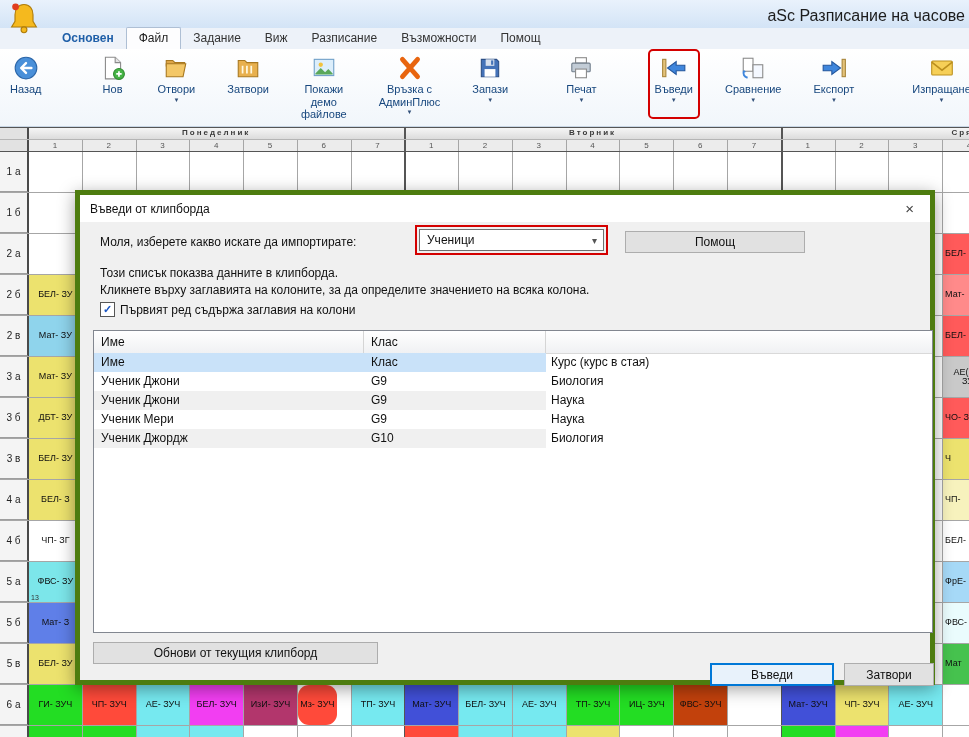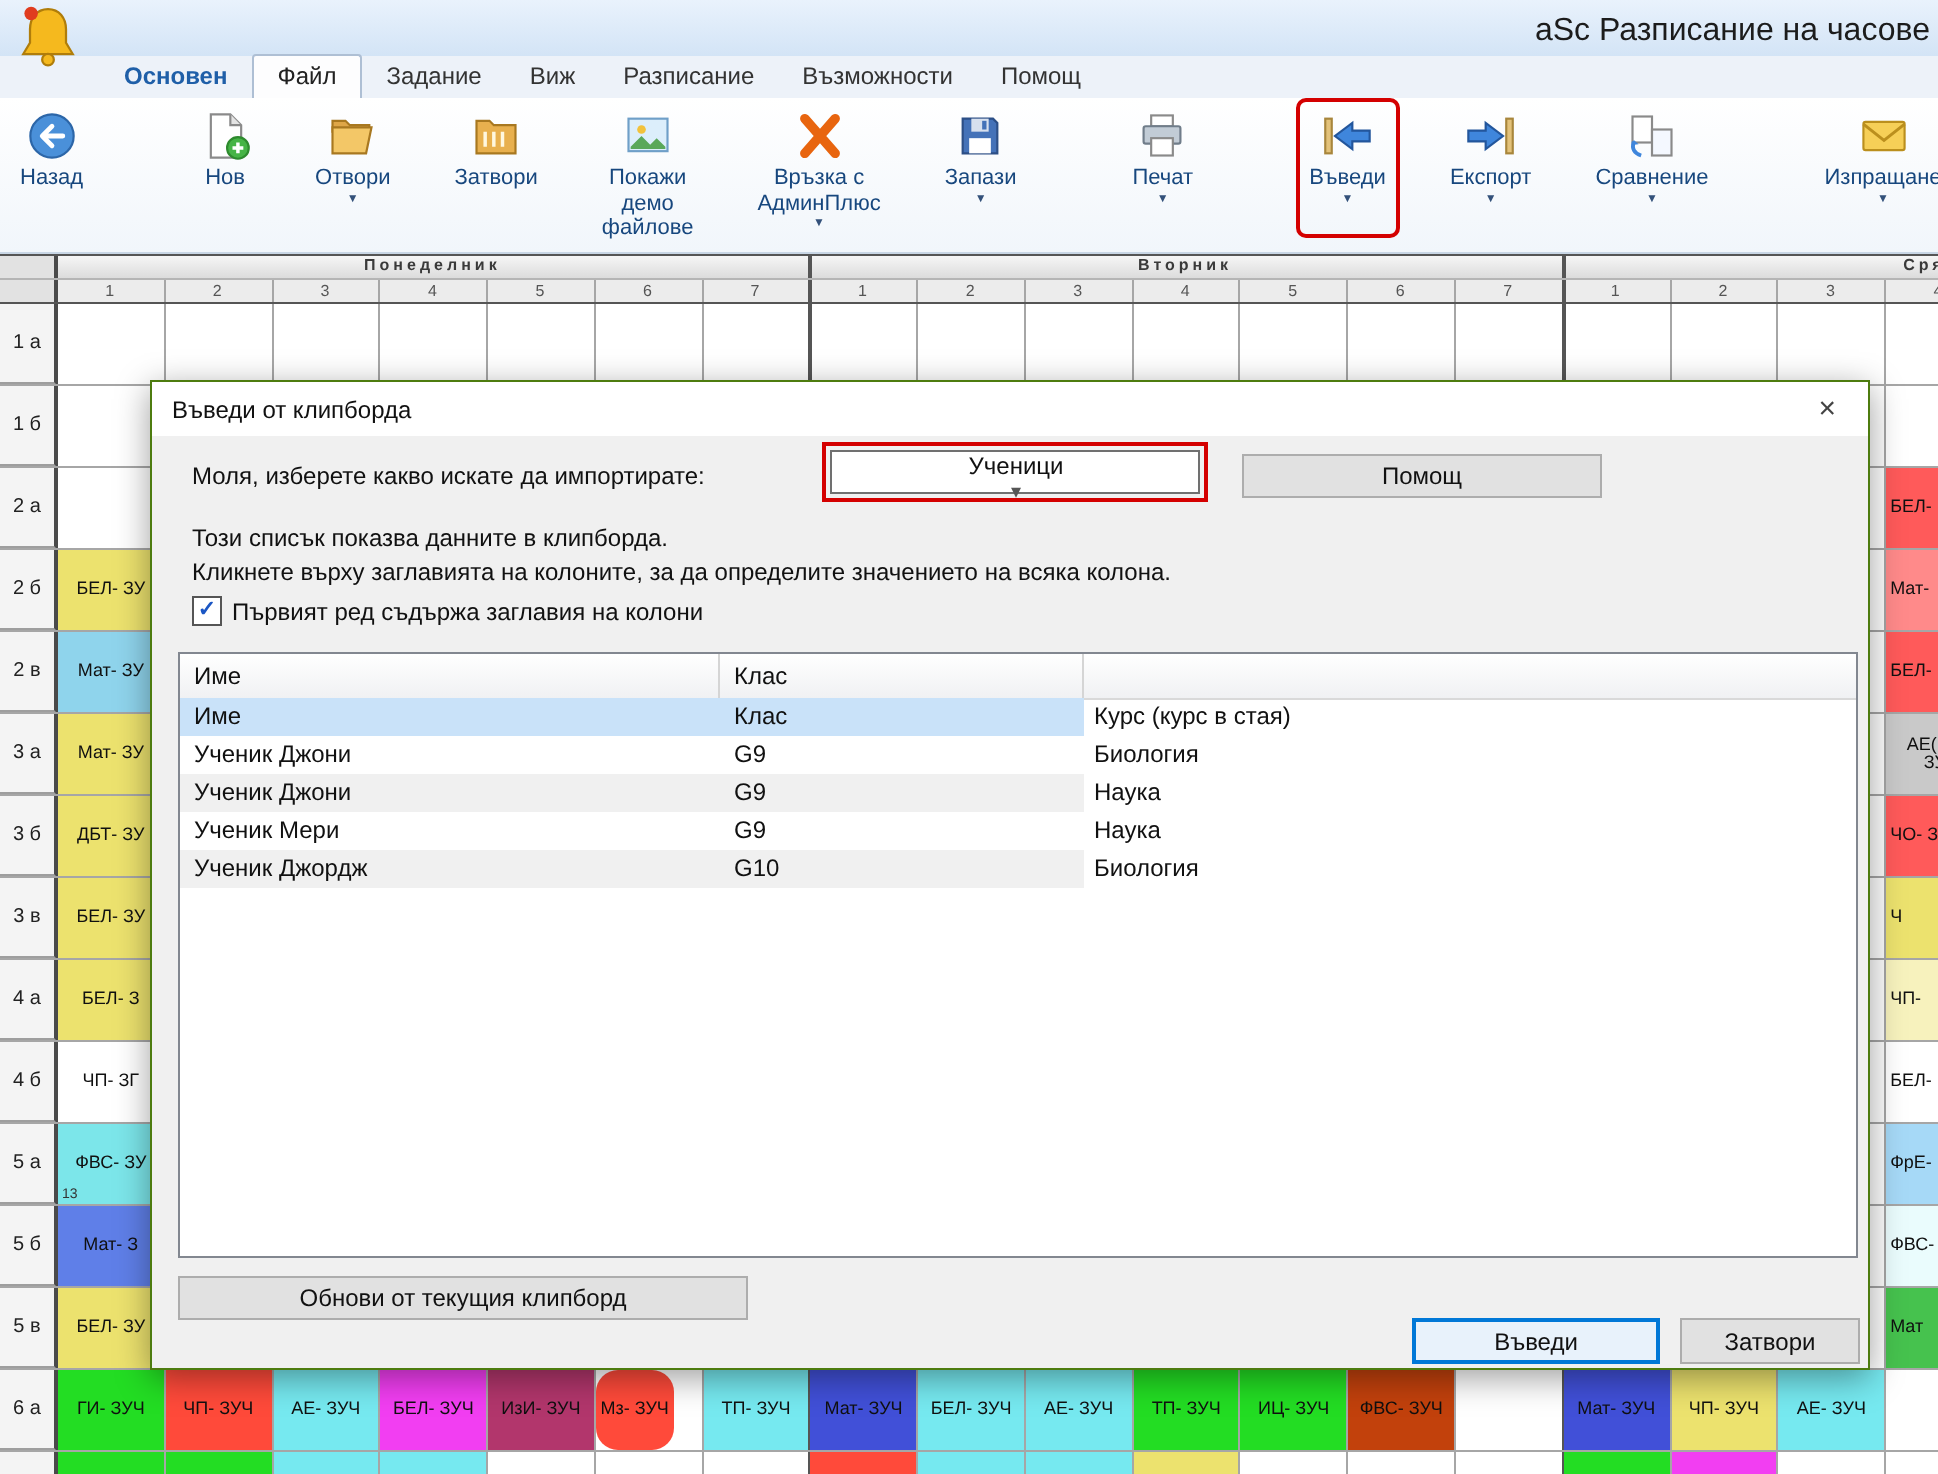--- a/index.html
+++ b/index.html
@@ -38,30 +38,30 @@
   .pnum{position:absolute;height:12px;font-size:8px;color:#555;text-align:center;line-height:13px;}
   .rowlabel{position:absolute;left:0;width:28px;background:#f4f4f4;font-size:10px;color:#222;
             display:flex;align-items:center;justify-content:center;box-sizing:border-box;
             border-right:1px solid #4a4a4a;border-bottom:1px solid #9e9e9e;}
   .tcell{position:absolute;font-size:9px;color:#101010;display:flex;align-items:center;
          justify-content:center;text-align:center;line-height:1.05;overflow:hidden;box-sizing:border-box;}
   .tcell .corner{position:absolute;left:2px;bottom:1px;font-size:7px;color:#333;}
   .gline{position:absolute;}
   
   .dialog{position:absolute;left:75px;top:190px;width:860px;height:495px;background:#f0f0f0;
-          border:1px solid #4d7c0f;box-shadow:0 4px 16px rgba(0,0,0,.38);z-index:20;box-sizing:border-box;}
+          border:5px solid #4d7c0f;box-shadow:0 4px 16px rgba(0,0,0,.38);z-index:20;box-sizing:border-box;}
   .dlg-titlebar{height:27px;background:#ffffff;display:flex;align-items:center;
                 justify-content:space-between;padding:0 8px 0 10px;}
   .dlg-title{font-size:12px;color:#111;}
   .dlg-close{font-size:15px;color:#444;padding:0 8px;cursor:default;}
   .dlg-body{position:relative;height:466px;font-size:12px;color:#111;}
   .prompt{position:absolute;left:20px;top:13px;}
   .combo-hl{position:absolute;left:335px;top:3px;border:2px solid #cc0000;padding:2px;}
   .combo{width:185px;height:22px;background:#fff;border:1px solid #707070;box-sizing:border-box;
-         display:flex;align-items:center;justify-content:space-between;padding:0 6px 0 7px;flex-direction:column;}
+         display:flex;align-items:center;justify-content:space-between;padding:0 6px 0 7px;}
   .combo .arrow{font-size:10px;color:#555;}
   .btn{font-size:12px;font-family:"Liberation Sans",sans-serif;background:#e1e1e1;
        border:1px solid #adadad;color:#111;position:absolute;box-sizing:border-box;}
   .btn.help{left:545px;top:9px;width:180px;height:22px;}
   .desc1{position:absolute;left:20px;top:44px;}
   .desc2{position:absolute;left:20px;top:61px;}
   .chk{position:absolute;left:20px;top:80px;display:flex;gap:5px;align-items:center;}
   .chk .box{width:13px;height:13px;border:1px solid #555;background:#fff;font-size:11px;
             line-height:12px;text-align:center;color:#1b56c4;font-weight:bold;}
   .list{position:absolute;left:13px;top:108px;width:840px;height:303px;background:#fff;
@@ -196,37 +196,37 @@
             <rect x="1.5" y="4" width="3" height="16" fill="#e3c27a" stroke="#a8863c"></rect>
             <path d="M22 9.5h-8V6l-8 6 8 6v-3.5h8z" fill="#3f86dc" stroke="#23569c"></path>
           </svg>
         </span>
         <span class="tlabel">Въведи</span>
         <span class="caret">▼</span>
       </div>
       <div class="tbtn">
         <span class="ticon">
           <svg viewBox="0 0 24 24">
-            <path d="M2 9.5h8V6l8 6-8 6v-3.5H2z" fill="#3f86dc" stroke="#23569c"></path>
-            <rect x="19.5" y="4" width="3" height="16" fill="#e3c27a" stroke="#a8863c"></rect>
-          </svg>
-        </span>
-        <span class="tlabel">Експорт</span>
-        <span class="caret">▼</span>
-      </div>
-      <div class="tbtn">
-        <span class="ticon">
-          <svg viewBox="0 0 24 24">
             <rect x="3" y="3" width="9" height="12" fill="#fff" stroke="#8a8a8a"></rect>
             <rect x="12" y="9" width="9" height="12" fill="#f4f8ff" stroke="#8a8a8a"></rect>
             <path d="M7 21c-3.2-1-4.5-3.2-3.4-6.4" fill="none" stroke="#3f86dc" stroke-width="1.8"></path>
             <path d="M2.6 16.2l1-2.4 2.2 2z" fill="#3f86dc"></path>
           </svg>
         </span>
         <span class="tlabel">Сравнение</span>
+        <span class="caret">▼</span>
+      </div>
+      <div class="tbtn">
+        <span class="ticon">
+          <svg viewBox="0 0 24 24">
+            <path d="M2 9.5h8V6l8 6-8 6v-3.5H2z" fill="#3f86dc" stroke="#23569c"></path>
+            <rect x="19.5" y="4" width="3" height="16" fill="#e3c27a" stroke="#a8863c"></rect>
+          </svg>
+        </span>
+        <span class="tlabel">Експорт</span>
         <span class="caret">▼</span>
       </div>
       <div class="tsep"></div>
       <div class="tbtn">
         <span class="ticon">
           <svg viewBox="0 0 24 24">
             <rect x="2.5" y="5.5" width="19" height="13" rx="1" fill="#f6cf57" stroke="#bb8f1d"></rect>
             <path d="M2.5 6.5 12 14l9.5-7.5" fill="none" stroke="#bb8f1d" stroke-width="1.4"></path>
           </svg>
         </span>

